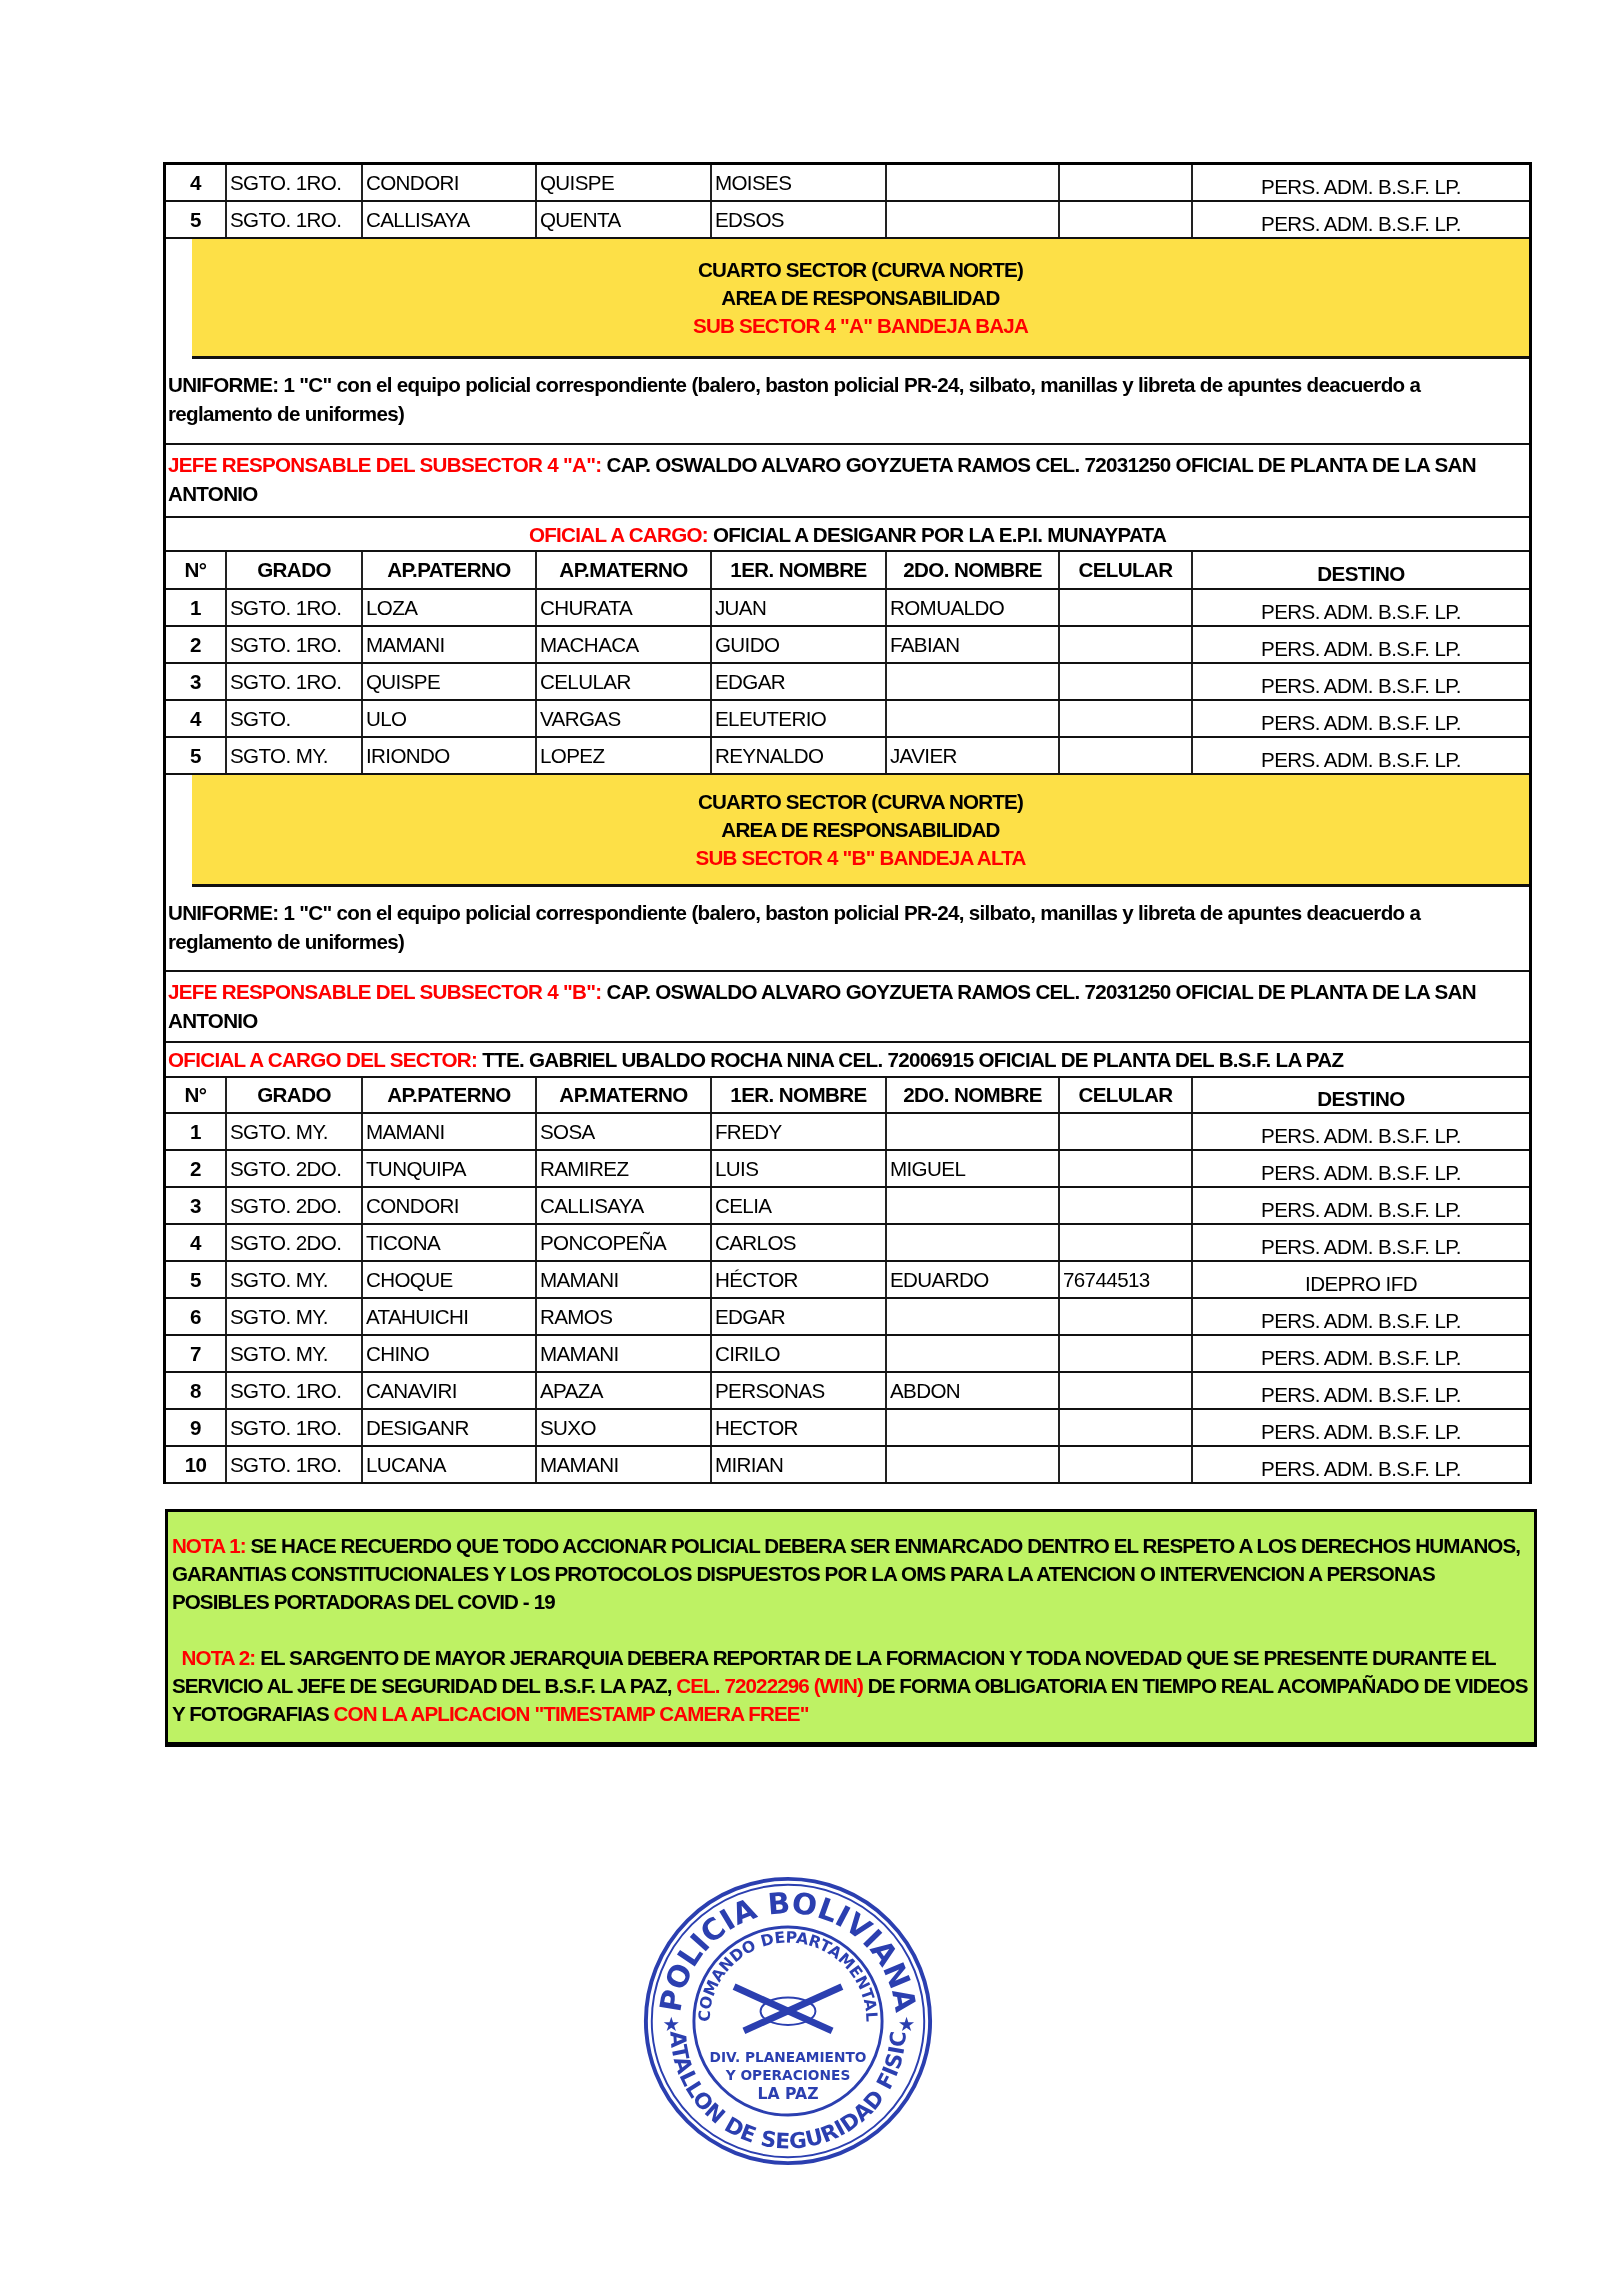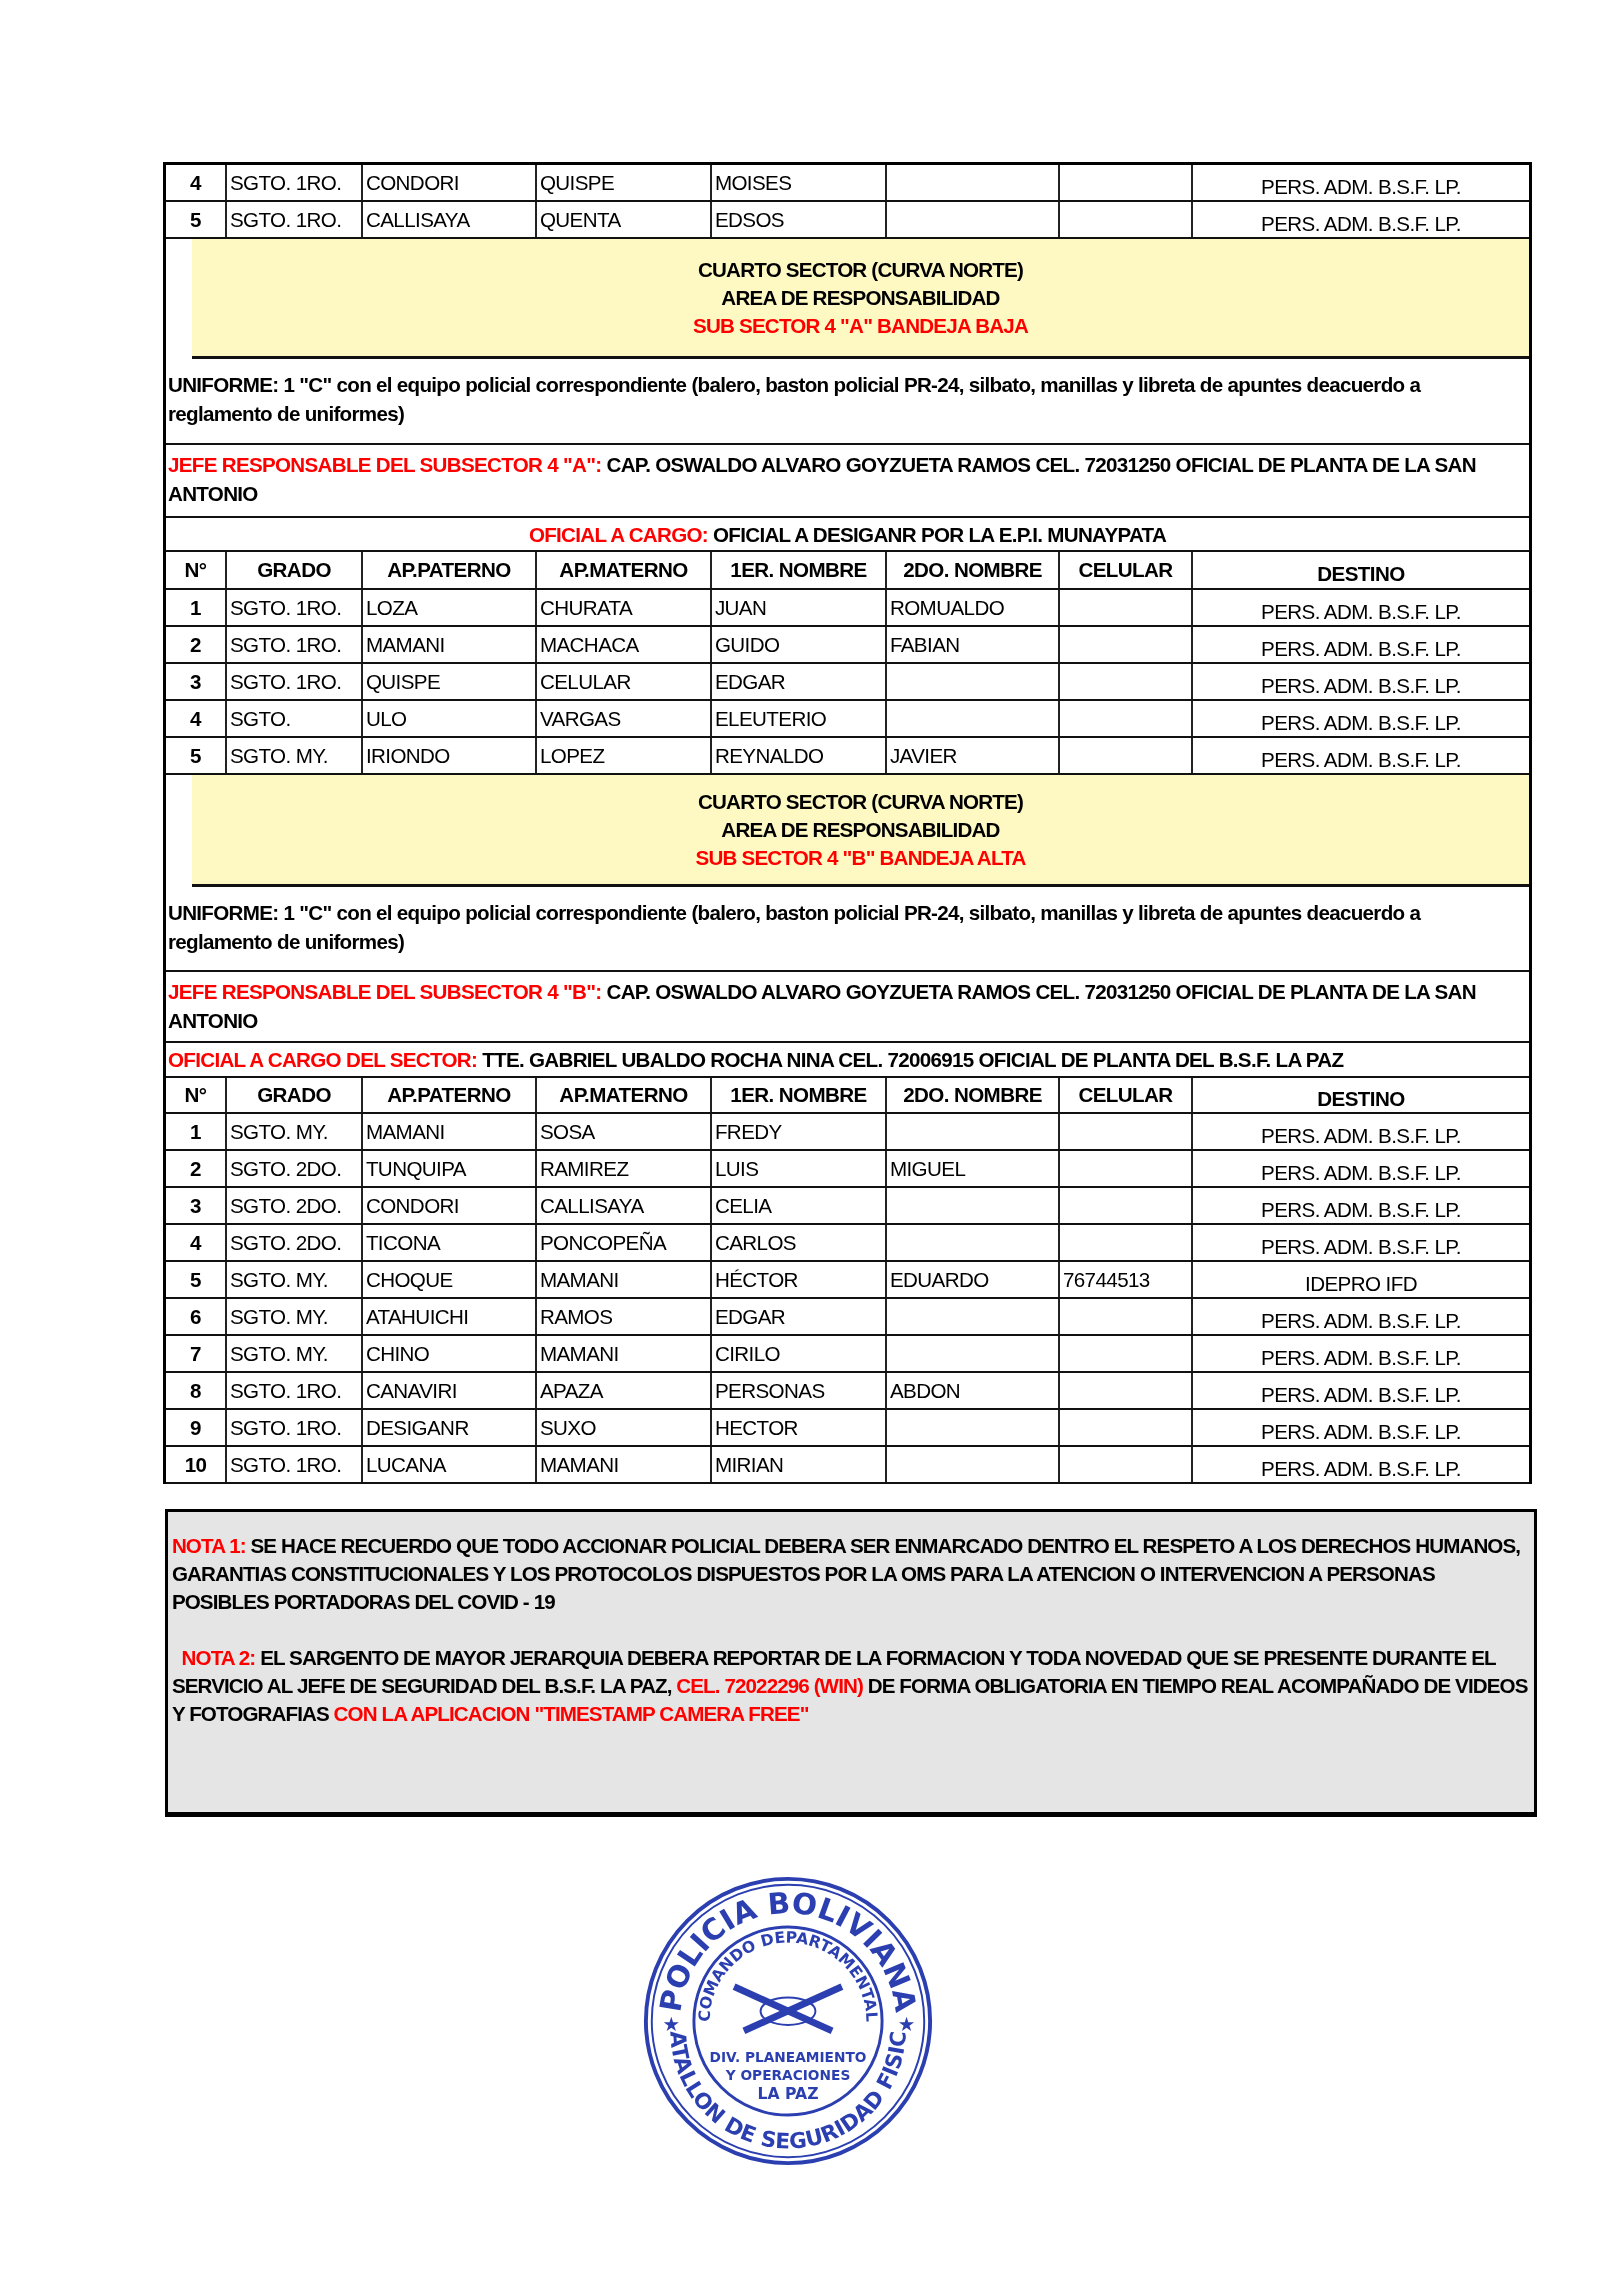--- a/index.html
+++ b/index.html
@@ -7,26 +7,26 @@
          font-family:"Liberation Sans", sans-serif; color:#000; }
   .page { position:absolute; left:0; top:0; width:1621px; height:2293px; }
   .tbl { position:absolute; left:163px; width:1369px; border-left:3.9px solid #000; border-right:3.9px solid #000; box-sizing:border-box; }
   .row { display:grid; grid-template-columns:61px 136px 174px 175px 175px 173px 133px 1fr; box-sizing:border-box; border-bottom:2.9px solid #111; }
   .row > div { border-right:2px solid #222; display:flex; align-items:center; padding:0 2.9px; font-size:20.6px; letter-spacing:-0.6px; white-space:nowrap; overflow:hidden; box-sizing:border-box; }
   .row > div:last-child { border-right:none; justify-content:center;margin-top:8px; }
   .row > div.num { justify-content:center; font-weight:bold; }
   .row.hdr > div { justify-content:center; font-weight:bold; }
   .row.hdr > div.num { justify-content:center; }
   .r37 { height:37px; }
-  .band { background:#fef9c3; border-bottom:3.9px solid #111; display:flex; flex-direction:column; align-items:center; justify-content:center; font-weight:bold; font-size:20.6px; line-height:28px; letter-spacing:-0.8px; box-sizing:border-box;margin-left:26px; }
+  .band { background:#fde047; border-bottom:3.9px solid #111; display:flex; flex-direction:column; align-items:center; justify-content:center; font-weight:bold; font-size:20.6px; line-height:28px; letter-spacing:-0.8px; box-sizing:border-box;margin-left:26px; }
   .red { color:#ff0000; }
   .blk { border-bottom:2.9px solid #111; padding:5.9px 2px 0 2px; font-weight:bold; font-size:20.6px; line-height:29px; letter-spacing:-0.7px; box-sizing:border-box; }
   .blk.center { display:flex; align-items:center; padding-top:0; }
   .top-border { border-top:3.9px solid #000; }
-  .note { position:absolute; left:165px; top:1509px; width:1372px; height:308px; background:#e5e5e5; border:3.9px solid #000; border-bottom-width:5.9px; box-sizing:border-box; padding:19.6px 3.9px 0 3.9px; font-weight:bold; font-size:20.6px; line-height:28px; letter-spacing:-0.9px; }
+  .note { position:absolute; left:165px; top:1509px; width:1372px; height:238px; background:#bef264; border:3.9px solid #000; border-bottom-width:5.9px; box-sizing:border-box; padding:19.6px 3.9px 0 3.9px; font-weight:bold; font-size:20.6px; line-height:28px; letter-spacing:-0.9px; }
   .note p { margin:0; }
   .note p + p { margin-top:28px; }
   .stamp { position:absolute; left:641px; top:1874px; width:294px; height:294px; }
 </style>
 </head>
 <body>
 
 <div class="page">
 
   <div class="tbl top-border" style="top:162px;">

